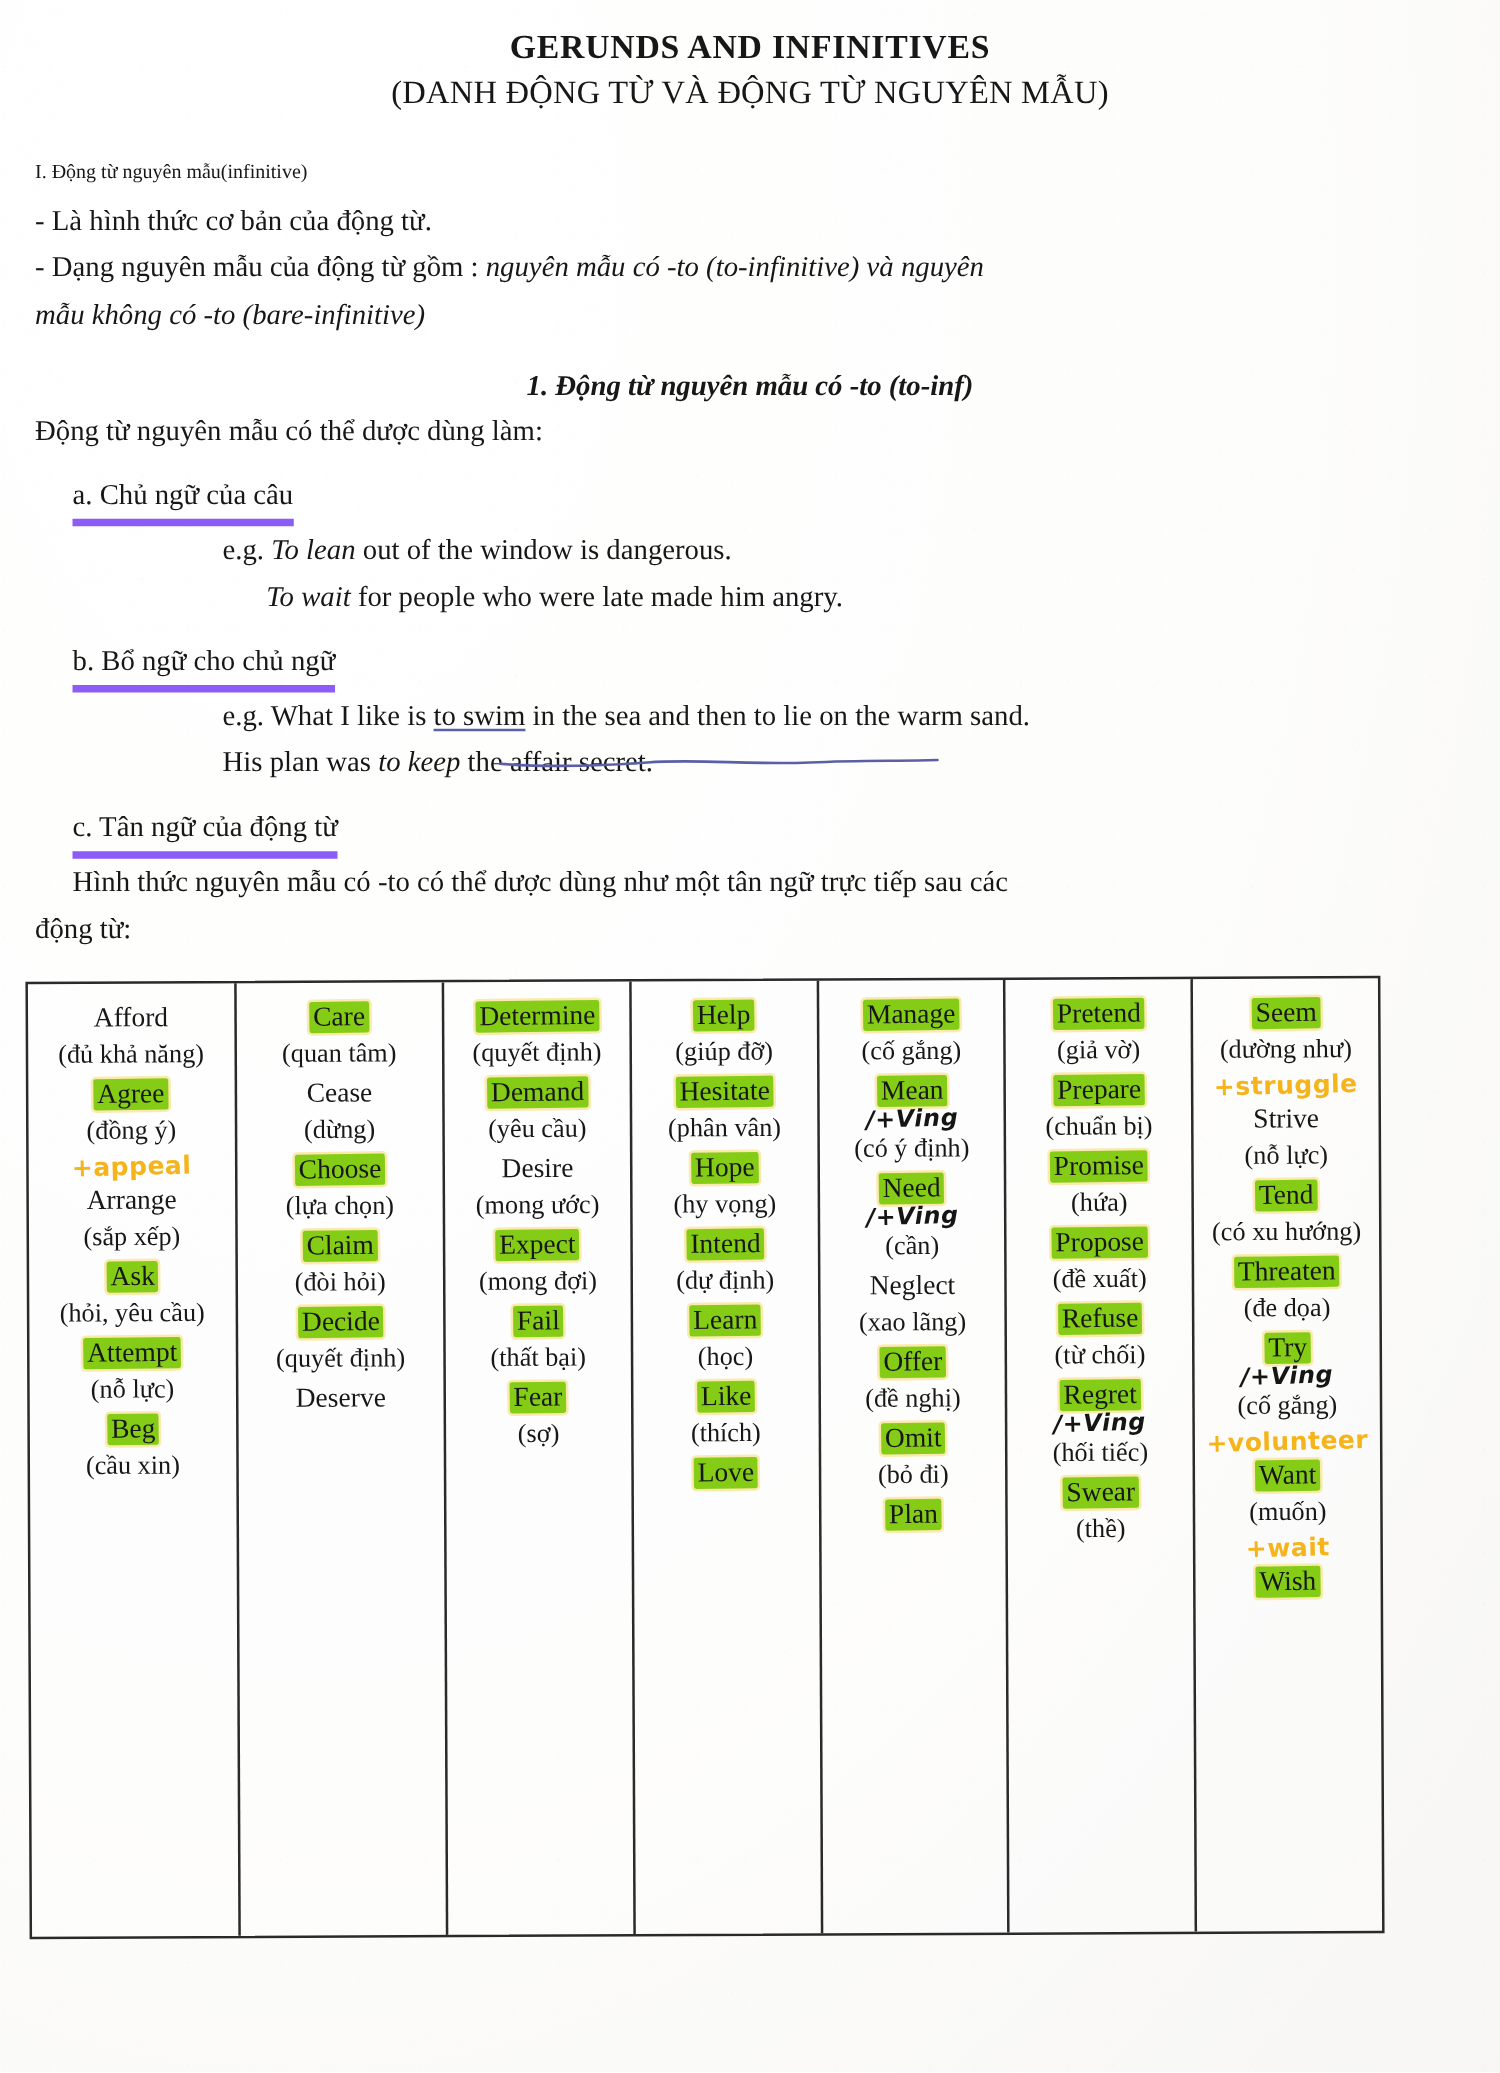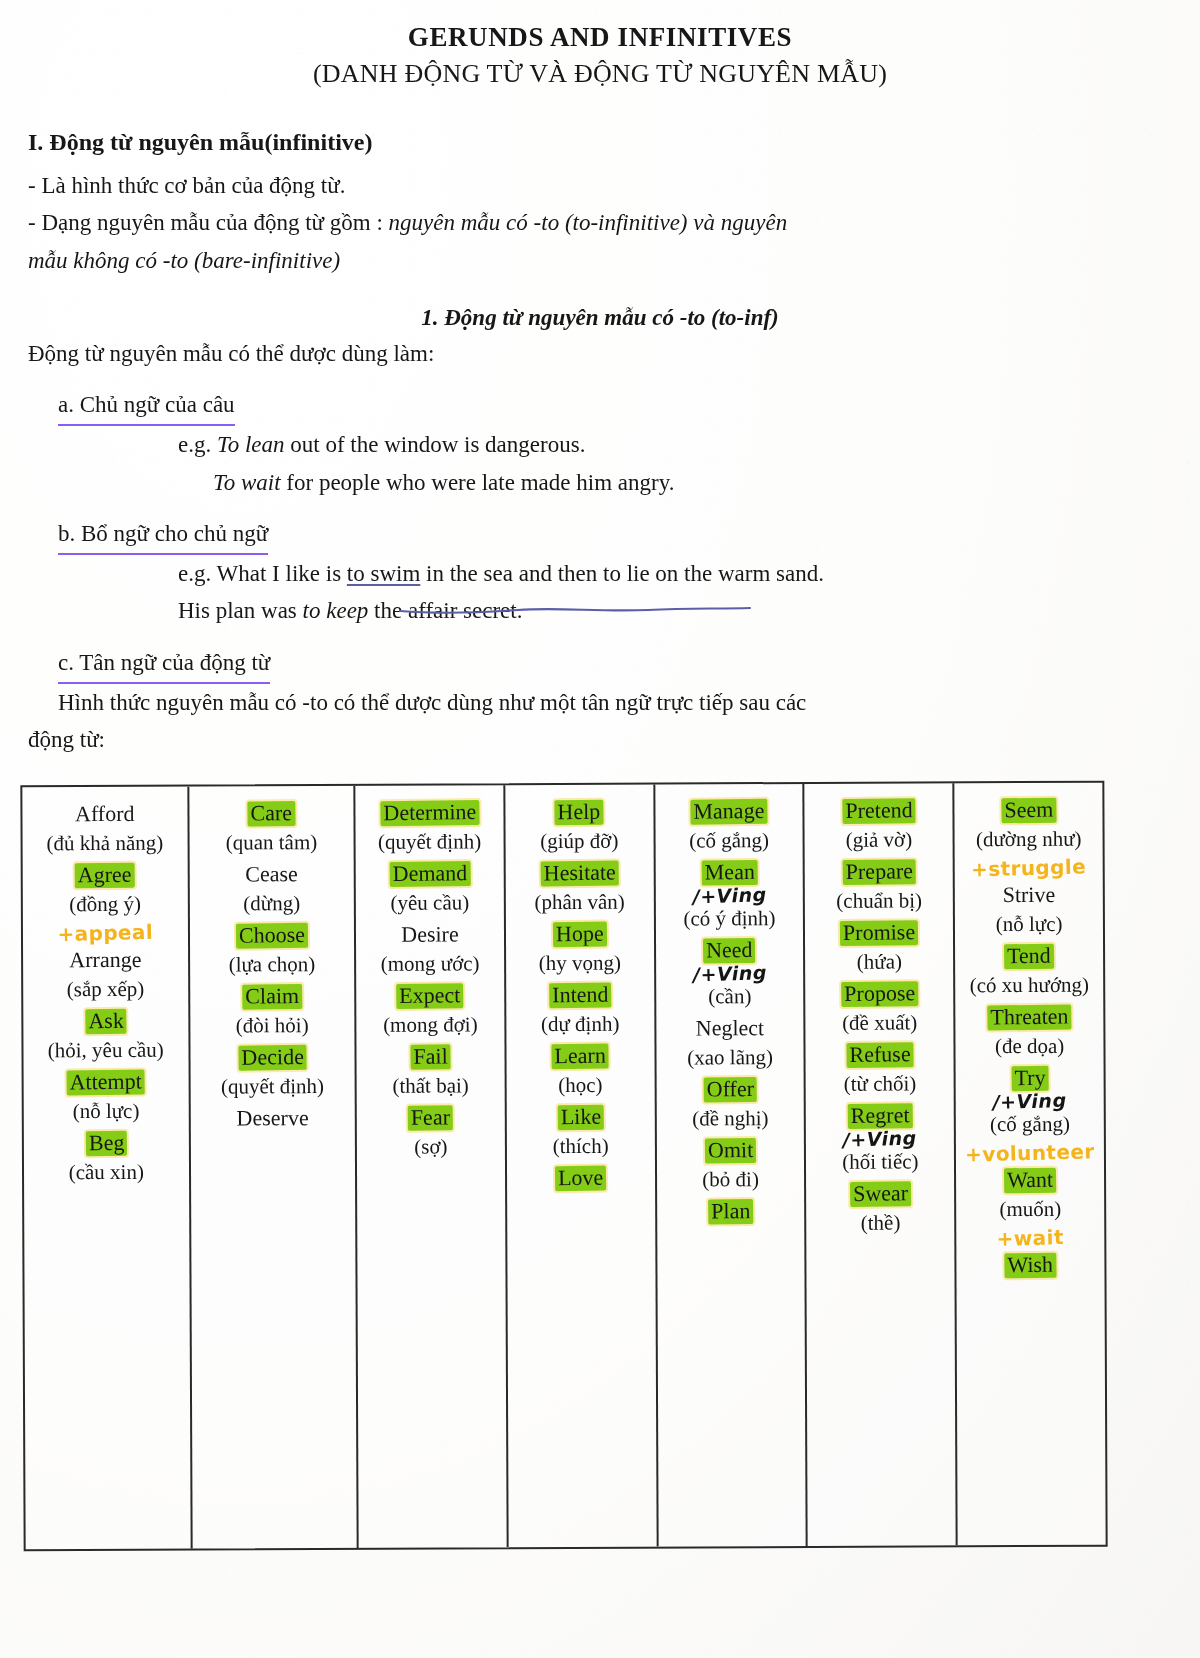--- a/index.html
+++ b/index.html
@@ -62,22 +62,22 @@
   .subtitle {
     text-align: center;
     font-size: 26px;
     letter-spacing: .2px;
     margin-top: 6px;
   }
 
   .body-block { padding: 0 28px; margin-top: 40px; }
 
   .h-section {
-    font-weight: bold;
-    font-size: 24px;
+    font-weight: normal;
+    font-size: 16px;
     margin-bottom: 11px;
   }
   .line {
     font-size: 23px;
     line-height: 1.62;
     margin: 0;
   }
   .line.indent-1 { padding-left: 30px; }
   .line.indent-2 { padding-left: 150px; }
   .line.indent-3 { padding-left: 185px; }
@@ -85,21 +85,21 @@
   .h-sub {
     font-weight: bold;
     font-style: italic;
     font-size: 23px;
     margin-top: 26px;
     margin-bottom: 4px;
     text-align: center;
   }
   .lettered {
     display: inline-block;
-    border-bottom: 2px solid #8b5cf6;
+    border-bottom: 6px solid #8b5cf6;
     padding-bottom: 1px;
     margin-top: 14px;
     font-size: 23px;
     text-align: center;
   }
   .underline-pen {
     position: relative;
     text-decoration: underline;
     text-decoration-color: #5b5fa8;
     text-underline-offset: 3px;

